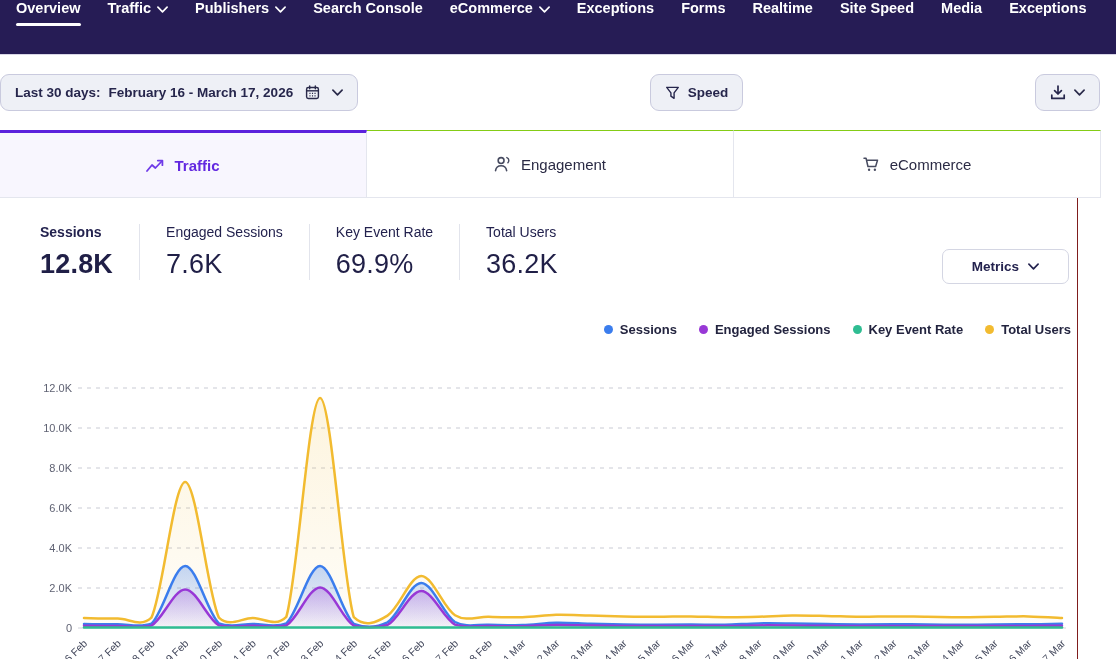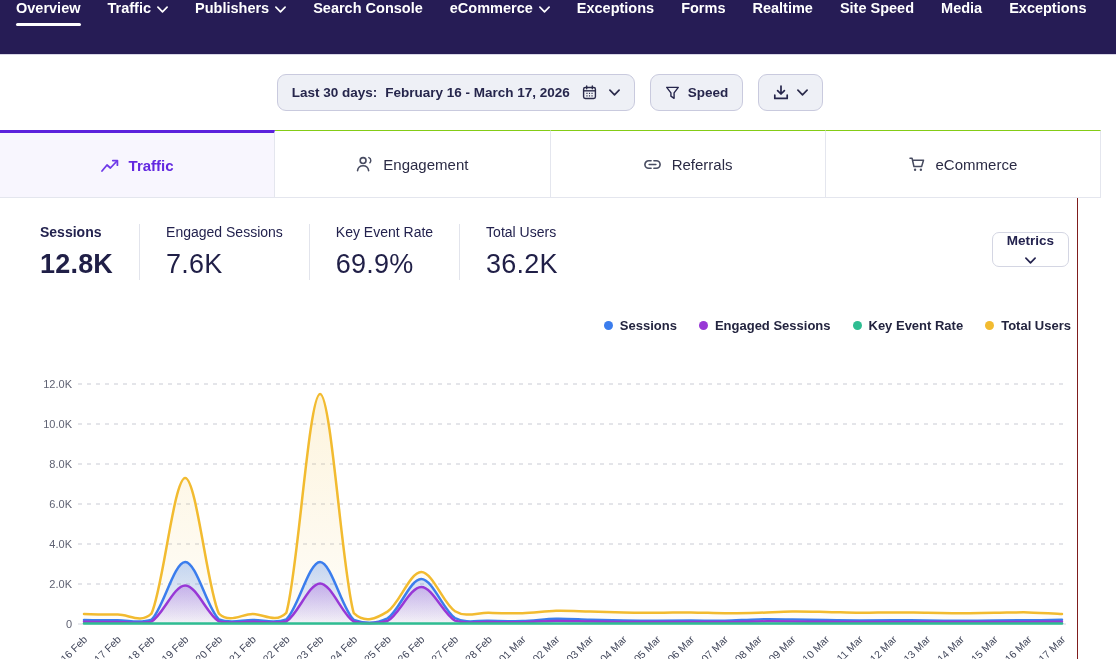--- a/index.html
+++ b/index.html
@@ -21,21 +21,21 @@
     color:#fff; font-size:14.5px; font-weight:600; cursor:pointer; white-space:nowrap;
   }
   .nav-item.active::after {
     content:""; position:absolute; left:0; right:0; bottom:-10px;
     height:3px; background:#fff; border-radius:2px;
   }
   .nav-caret { color:#fff; margin-top:2px; }
 
   
   .toolbar {
-    height:75px; display:flex; align-items:center; justify-content:center;
+    height:75px; display:flex; align-items:center; justify-content:space-between;
     gap:15px; padding-right:16px; background:#fff;
   }
   .btn {
     display:flex; align-items:center; gap:8px; height:37px;
     background:#eef0f6; border:1px solid #c9cade; border-radius:9px;
     padding:0 14px; font-size:13.5px; color:#26264c; cursor:pointer;
     font-family:inherit;
   }
   .btn .lbl-bold { font-weight:700; }
   .btn .lbl { font-weight:700; }
@@ -63,24 +63,23 @@
   .metric-list { display:flex; }
   .metric { padding:0 26px; border-left:1px solid #e2e4ec; cursor:pointer; }
   .metric:first-child { padding-left:0; border-left:none; }
   .metric-label { font-size:14px; font-weight:500; color:#23224e; margin-bottom:9px; white-space:nowrap; }
   .metric.active .metric-label { font-weight:700; }
   .metric-value { font-size:27px; font-weight:400; color:#201f47; letter-spacing:.2px; }
   .metric.active .metric-value { font-weight:800; }
 
   .metrics-btn {
     background:#fff; border:1px solid #d4d6e3; border-radius:7px; height:35px;
-    padding:0 14px; font-size:13.5px; font-weight:700; color:#23224e;
-    display:flex; align-items:center; gap:9px; margin-top:8px; cursor:pointer;
+    padding:0 29px; font-size:13.5px; font-weight:700; color:#23224e;
+    display:flex; align-items:center; gap:9px; margin-top:25px; cursor:pointer;
     font-family:inherit;
-    flex-direction:column;
   }
   .metrics-btn .icon { color:#23224e; }
 
   .legend { display:flex; justify-content:flex-end; gap:22px; margin-top:38px; padding-right:6px; }
   .legend-item { display:flex; align-items:center; gap:7px; font-size:13px; font-weight:600; color:#23243f; cursor:pointer; }
   .legend-dot { width:9px; height:9px; border-radius:50%; }
 
   #chart { margin:33px 0 0 26px; display:block; }
 </style>
 </head>
@@ -190,30 +189,20 @@
     </div>
     <div class="tab">
       <span class="icon">
         <svg viewBox="0 0 18 17" width="17" height="16">
           <circle cx="7.5" cy="4.8" r="3.1" fill="none" stroke="currentColor" stroke-width="1.7"></circle>
           <path d="M1.6 15.6c.5-3.4 2.8-5.2 5.9-5.2s5.4 1.8 5.9 5.2" fill="none" stroke="currentColor" stroke-width="1.7" stroke-linecap="round"></path>
           <path d="M13.6 1.7c1.3.5 2.1 1.6 2.1 3.1 0 1-.4 1.9-1 2.5" fill="none" stroke="currentColor" stroke-width="1.5" stroke-linecap="round"></path>
         </svg>
       </span>
       <span class="tab-label">Engagement</span>
-    </div>
-    <div class="tab">
-      <span class="icon">
-        <svg viewBox="0 0 20 11" width="19" height="11">
-          <path d="M8.5 1.5H6a4 4 0 000 8h2.5" fill="none" stroke="currentColor" stroke-width="1.7" stroke-linecap="round"></path>
-          <path d="M11.5 1.5H14a4 4 0 010 8h-2.5" fill="none" stroke="currentColor" stroke-width="1.7" stroke-linecap="round"></path>
-          <path d="M6.5 5.5h7" stroke="currentColor" stroke-width="1.7" stroke-linecap="round"></path>
-        </svg>
-      </span>
-      <span class="tab-label">Referrals</span>
     </div>
     <div class="tab">
       <span class="icon">
         <svg viewBox="0 0 18 16" width="17" height="15">
           <path d="M1 1.3h2.2l2 8.8h8.2l2-6.6H4" fill="none" stroke="currentColor" stroke-width="1.6" stroke-linecap="round" stroke-linejoin="round"></path>
           <circle cx="6.4" cy="13.6" r="1.25" fill="currentColor"></circle>
           <circle cx="12.6" cy="13.6" r="1.25" fill="currentColor"></circle>
         </svg>
       </span>
       <span class="tab-label">eCommerce</span>

